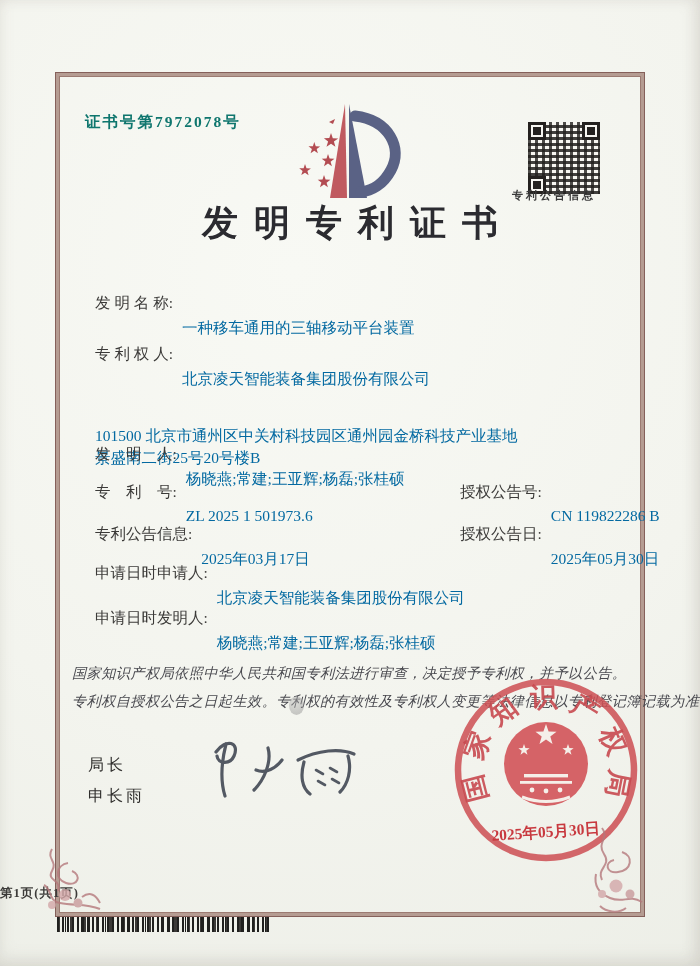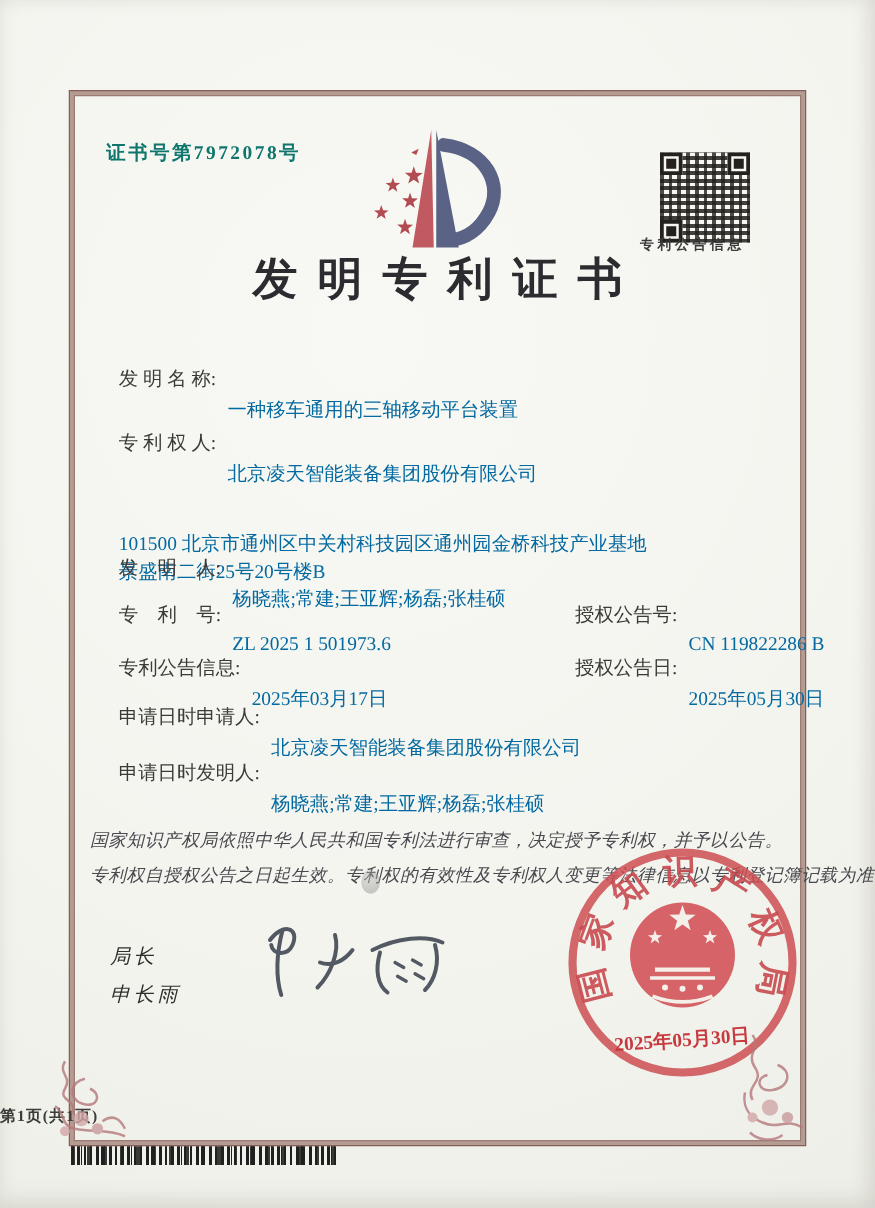--- a/index.html
+++ b/index.html
@@ -30,21 +30,21 @@
   .row{position:absolute;left:95px;display:flex;gap:9px;font-size:15.5px;color:#353433;
        white-space:nowrap;}
   .row .lbl{color:#3b3a38;margin-top:12px;}
   .row .val{color:#0369a1;margin-top:37px;}
   .addr .val{white-space:normal;width:432px;line-height:22px;}
   .pair2{position:absolute;left:365px;top:0;display:flex;gap:9px;text-align:right;}
   .body-text{position:absolute;left:72px;width:556px;font-size:14.2px;font-style:italic;
              color:#49494f;letter-spacing:.4px;line-height:26px;white-space:nowrap;}
   .watermark{position:absolute;left:289px;top:696px;width:15px;height:19px;border-radius:50%;
              background:radial-gradient(circle at 40% 35%, #bdbdbd, #8f8f8f 70%);opacity:.45;}
-  .director{position:absolute;left:88px;font-size:16px;color:#2f2e2c;letter-spacing:3px;font-style:italic;}
+  .director{position:absolute;left:88px;font-size:16px;color:#2f2e2c;letter-spacing:3px;}
   .d1{top:755px}.d2{top:786px}
   .signature{position:absolute;left:192px;top:730px;}
   .seal{position:absolute;left:436px;top:660px;}
   .footer{position:absolute;left:0;right:0;top:885px;font-size:12.5px;
           font-weight:bold;letter-spacing:1px;color:#3c3b39;}
   .barcode{position:absolute;left:57px;top:917px;width:212px;height:15px;
            background-image:
              repeating-linear-gradient(90deg,#20201e 0 2px,transparent 2px 5px),
              repeating-linear-gradient(90deg,#20201e 0 1px,transparent 1px 8px),
              repeating-linear-gradient(90deg,rgba(40,38,36,.9) 0 3px,transparent 3px 13px);}

